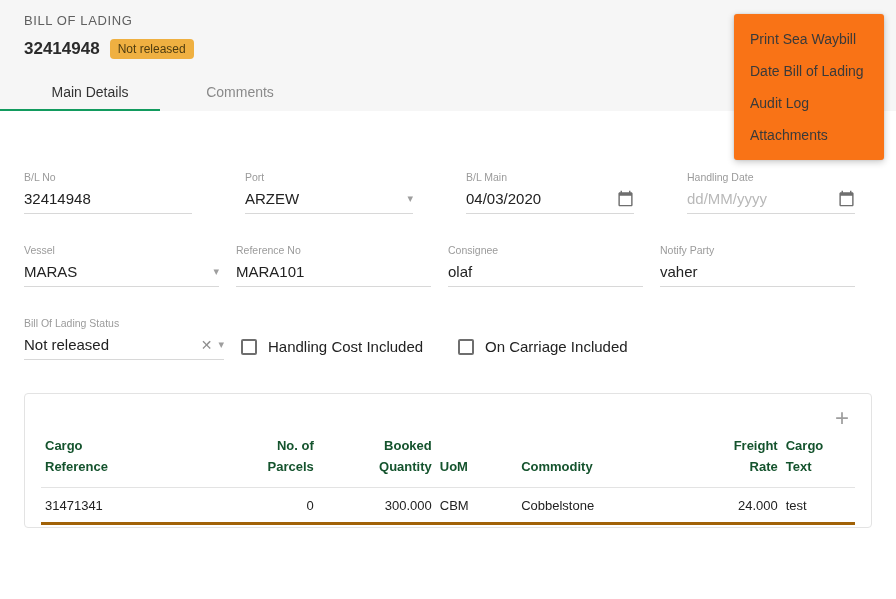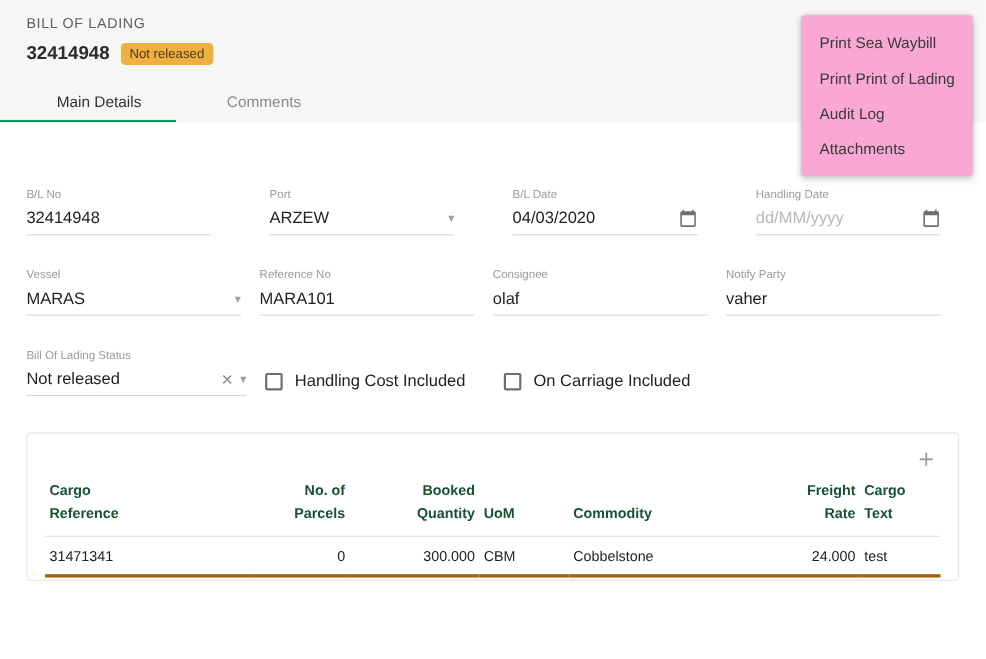--- a/index.html
+++ b/index.html
@@ -70,21 +70,21 @@
     padding: 6px 4px 10px; border-bottom: 1px solid #e3e3e3;
   }
   th span { display: inline-block; max-width: 4.6em; line-height: 1.55; }
   td { padding: 10px 4px 9px; color: #222; border-bottom: 3px solid #a16207; }
   .l { text-align: left; }
   .r { text-align: right; }
 
   
   .menu {
     position: absolute; top: 14px; right: 12px; min-width: 150px;
-    background: #f9a8d4; border-radius: 3px; padding: 9px 0; z-index: 10;
+    background: #f97316; border-radius: 3px; padding: 9px 0; z-index: 10;
     box-shadow: 0 2px 7px rgba(0,0,0,.22), 0 0 2px rgba(0,0,0,.12);
   }
   .menu-item {
     padding: 8px 16px; font-size: 14px; color: #3a3a3a; cursor: pointer; white-space: nowrap;
   }
 </style>
 </head>
 <body>
 
 <div class="page">
@@ -115,21 +115,21 @@
         </div>
       </div>
       <div class="field">
         <div class="field-label">Port</div>
         <div class="value-row">
           <span class="value">ARZEW</span>
           <span class="chevron">▾</span>
         </div>
       </div>
       <div class="field">
-        <div class="field-label">B/L Date</div>
+        <div class="field-label">B/L Main</div>
         <div class="value-row">
           <span class="value">04/03/2020</span>
           <button class="icon-btn">
             <svg width="17" height="17" viewBox="0 0 24 24" fill="#6e6e6e">
                 <path d="M20 3h-1V1h-2v2H7V1H5v2H4c-1.1 0-2 .9-2 2v16c0 1.1.9 2 2 2h16c1.1 0 2-.9 2-2V5c0-1.1-.9-2-2-2zm0 18H4V8h16v13z"></path>
               </svg>
           </button>
         </div>
       </div>
       <div class="field">
@@ -228,18 +228,18 @@
           <td class="l">Cobbelstone</td>
           <td class="r">24.000</td>
           <td class="l">test</td>
         </tr>
       </tbody>
     </table>
   </div>
 
   <div class="menu">
     <div class="menu-item">Print Sea Waybill</div>
-    <div class="menu-item">Print Print of Lading</div>
+    <div class="menu-item">Date Bill of Lading</div>
     <div class="menu-item">Audit Log</div>
     <div class="menu-item">Attachments</div>
   </div>
 
 </div>
 
 </body></html>

